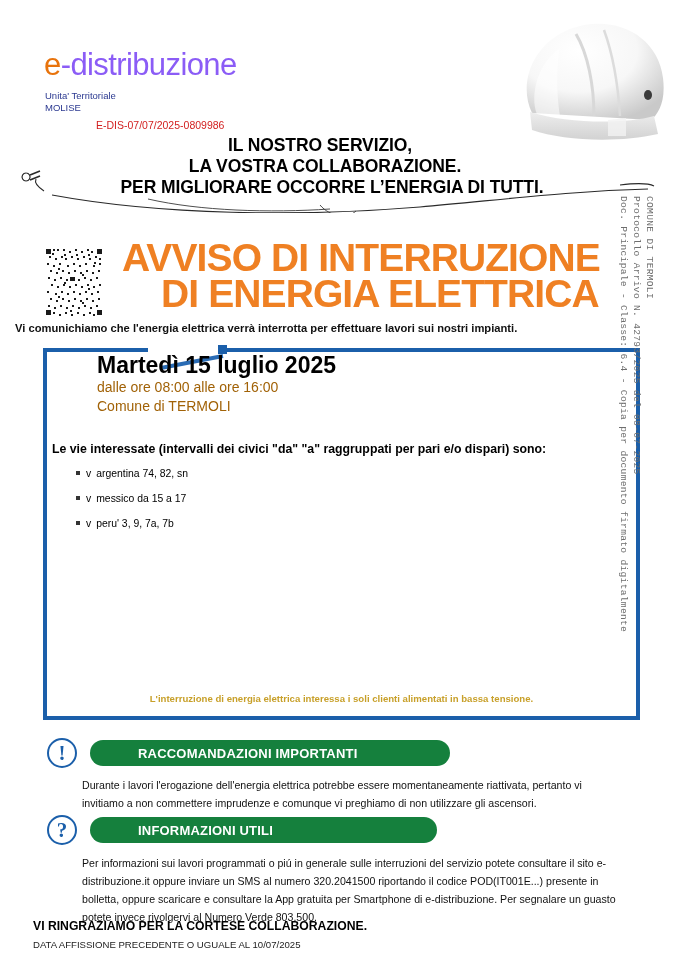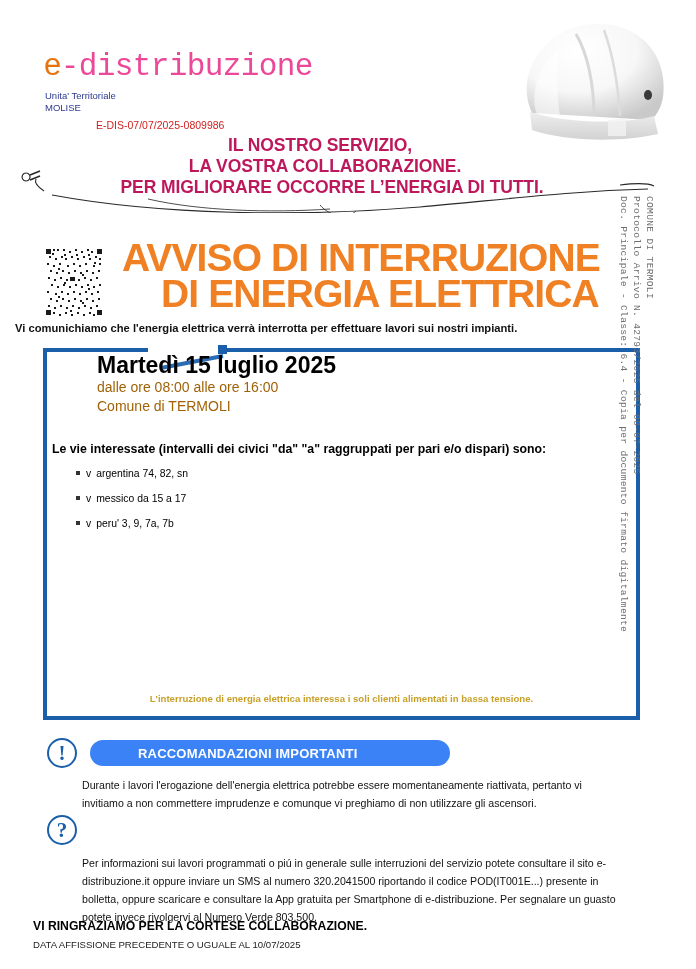--- a/index.html
+++ b/index.html
@@ -24,23 +24,22 @@
     top: 47px;
     font-size: 31px;
     letter-spacing: -0.6px;
     white-space: nowrap;
   }
   .brand .e-mark {
     color: #e8730c;
     font-weight: 400;
   }
   .brand .brand-word {
-    color: #ec4899;
+    color: #8b5cf6;
     font-weight: 400;
-    font-family: Liberation Mono, monospace;
   }
   .unit {
     position: absolute;
     left: 45px;
     top: 90px;
     font-size: 9.5px;
     line-height: 11.5px;
     color: #2b3990;
     white-space: pre-line;
   }
@@ -68,21 +67,21 @@
     top: 133px;
     width: 696px;
     height: 80px;
   }
   .banner-text {
     position: absolute;
     left: 0;
     top: 2px;
     width: 640px;
     text-align: center;
-    color: #be185d;
+    color: #000000;
     font-weight: bold;
     font-size: 17.5px;
     line-height: 21px;
     letter-spacing: -0.1px;
   }
   .banner-text .l2 { padding-left: 10px; }
   .banner-text .l3 { padding-left: 24px; }
   
   .qr {
     position: absolute;
@@ -209,21 +208,21 @@
     text-align: center;
     font-size: 9.6px;
     font-weight: bold;
     color: #c8a02a;
   }
   
   .section-bar {
     position: absolute;
     height: 26px;
     border-radius: 13px;
-    background: #3b82f6;
+    background: #15803d;
     display: flex;
     align-items: center;
   }
   .section-bar span {
     margin-left: 48px;
     color: #ffffff;
     font-size: 13px;
     font-weight: bold;
     letter-spacing: 0.2px;
     white-space: nowrap;
@@ -497,20 +496,23 @@
   </div>
 
   <div class="section-bar" style="left:90px; top:740px; width:360px;">
     <span>RACCOMANDAZIONI IMPORTANTI</span>
   </div>
   <div class="section-icon" style="left:47px; top:738px;">
     <span>!</span>
   </div>
   <div class="body-text" style="left:82px; top:776px; width:540px;">Durante i lavori l'erogazione dell'energia elettrica potrebbe essere momentaneamente riattivata, pertanto vi invitiamo a non commettere imprudenze e comunque vi preghiamo di non utilizzare gli ascensori.</div>
 
+  <div class="section-bar" style="left:90px; top:817px; width:347px;">
+    <span>INFORMAZIONI UTILI</span>
+  </div>
   <div class="section-icon" style="left:47px; top:815px;">
     <span>?</span>
   </div>
   <div class="body-text" style="left:82px; top:854px; width:545px;">Per informazioni sui lavori programmati o piú in generale sulle interruzioni del servizio potete consultare il sito e-distribuzione.it oppure inviare un SMS al numero 320.2041500 riportando il codice POD(IT001E...) presente in bolletta, oppure scaricare e consultare la App gratuita per Smartphone di e-distribuzione. Per segnalare un guasto potete invece rivolgervi al Numero Verde 803.500.</div>
 
   <div class="thanks">VI RINGRAZIAMO PER LA CORTESE COLLABORAZIONE.</div>
   <div class="affissione">DATA AFFISSIONE PRECEDENTE O UGUALE AL  10/07/2025</div>
 
   <div class="stamp">
     <div>COMUNE DI TERMOLI</div>

